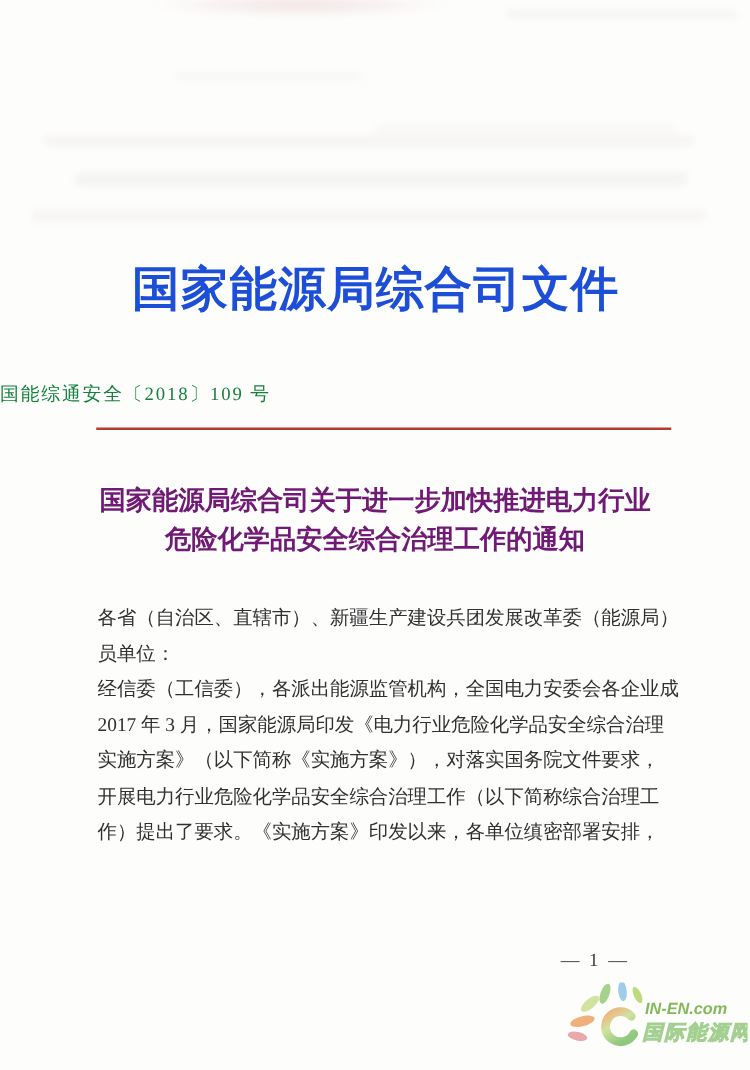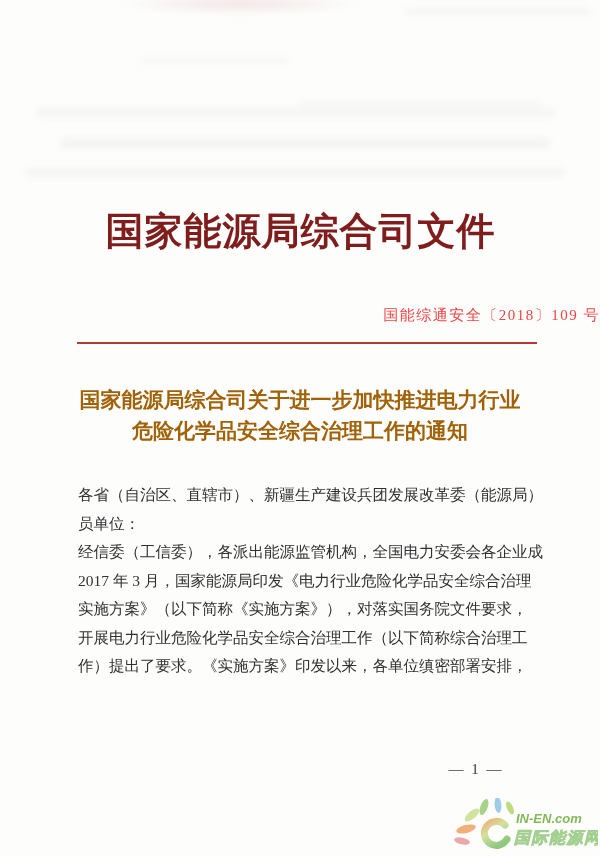--- a/index.html
+++ b/index.html
@@ -34,45 +34,45 @@
   .g5 { top:168px; left:25px;  width:540px; height:9px; }
   .g6 { top:100px; left:300px; width:240px; height:7px; background:rgba(184,178,171,0.08); }
 
   .org-title {
     position:absolute;
     top:206px; left:1px; right:0;
     text-align:center;
     font-size:38px;
     font-weight:bold;
     letter-spacing:1px;
-    color:#7f1d1d;
+    color:#1d4ed8;
     white-space:nowrap;
   }
   .doc-number {
     position:absolute;
     top:306px; left:0; right:0;
-    text-align:right;
+    text-align:left;
     font-size:15px;
     letter-spacing:1.5px;
-    color:#ef4444;
+    color:#15803d;
   }
   .red-rule {
     position:absolute;
     top:342px; left:77px;
     width:460px; height:2px;
     background:#b23b35;
   }
   .doc-title {
     position:absolute;
     top:385px; left:30px; right:30px;
     text-align:center;
     font-size:21px;
     font-weight:bold;
     line-height:31px;
-    color:#a16207;
+    color:#701a75;
   }
   .text-block {
     position:absolute;
     top:481px; left:78px;
     width:466px;
     font-size:15.5px;
     color:#303030;
   }
   .line {
     height:28.5px;
@@ -85,21 +85,21 @@
     position:absolute;
     top:761px; left:428px;
     width:96px;
     text-align:center;
     font-size:15px;
     letter-spacing:2px;
     color:#3a3a3a;
   }
   .watermark {
     position:absolute;
-    right:2px; bottom:4px;
+    right:2px; bottom:16px;
     width:152px; height:54px;
     opacity:0.85;
     text-align:center;
   }
 </style>
 </head>
 <body>
 
 <div class="page">
 

